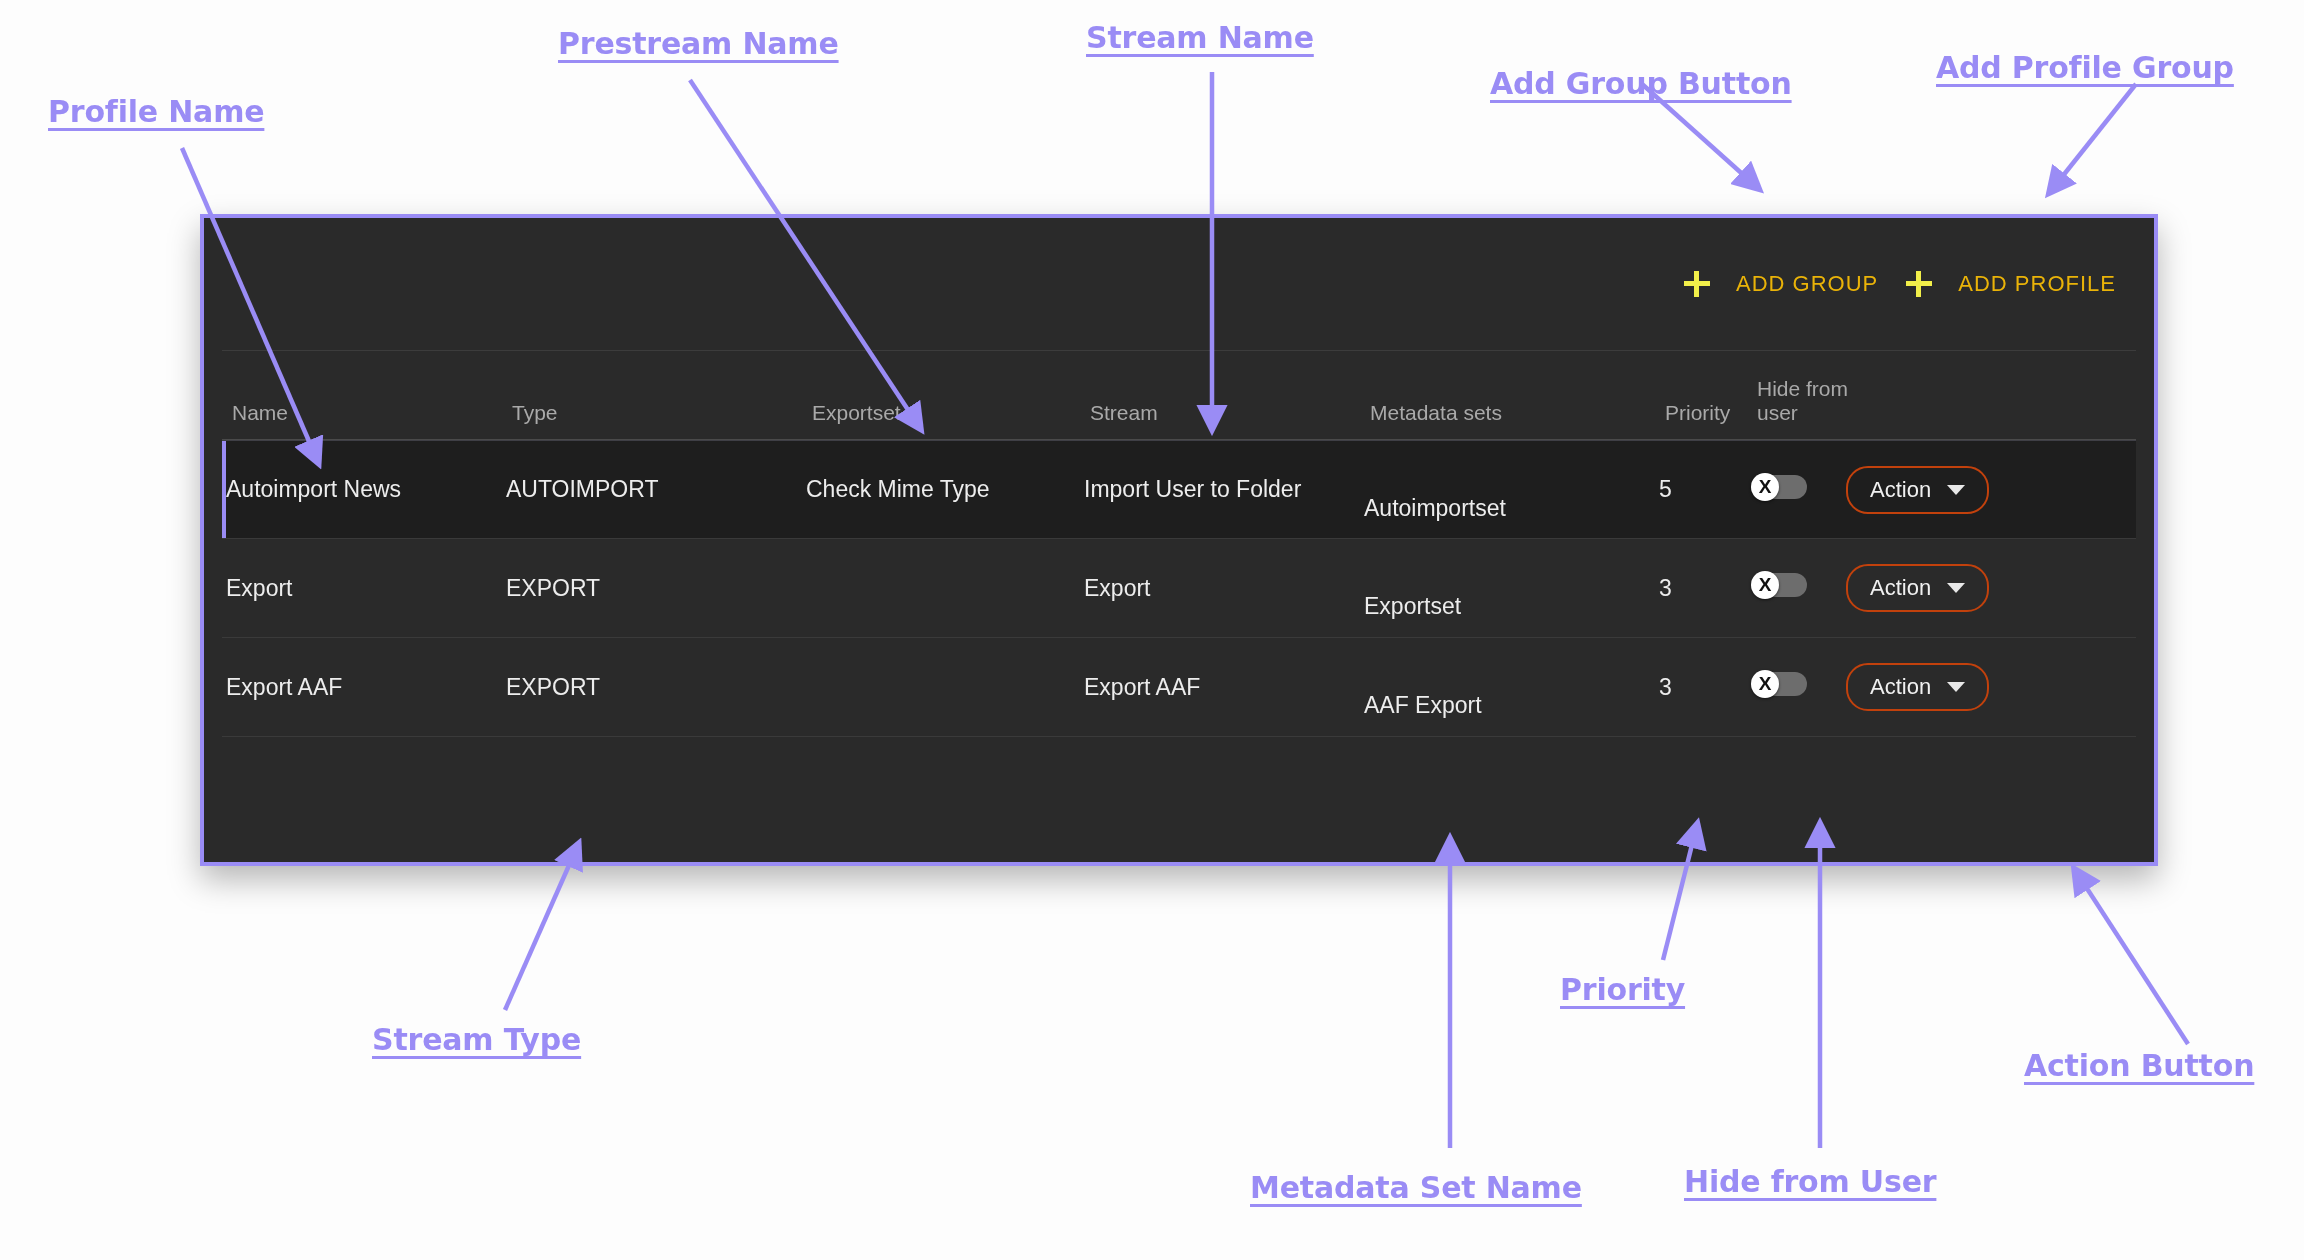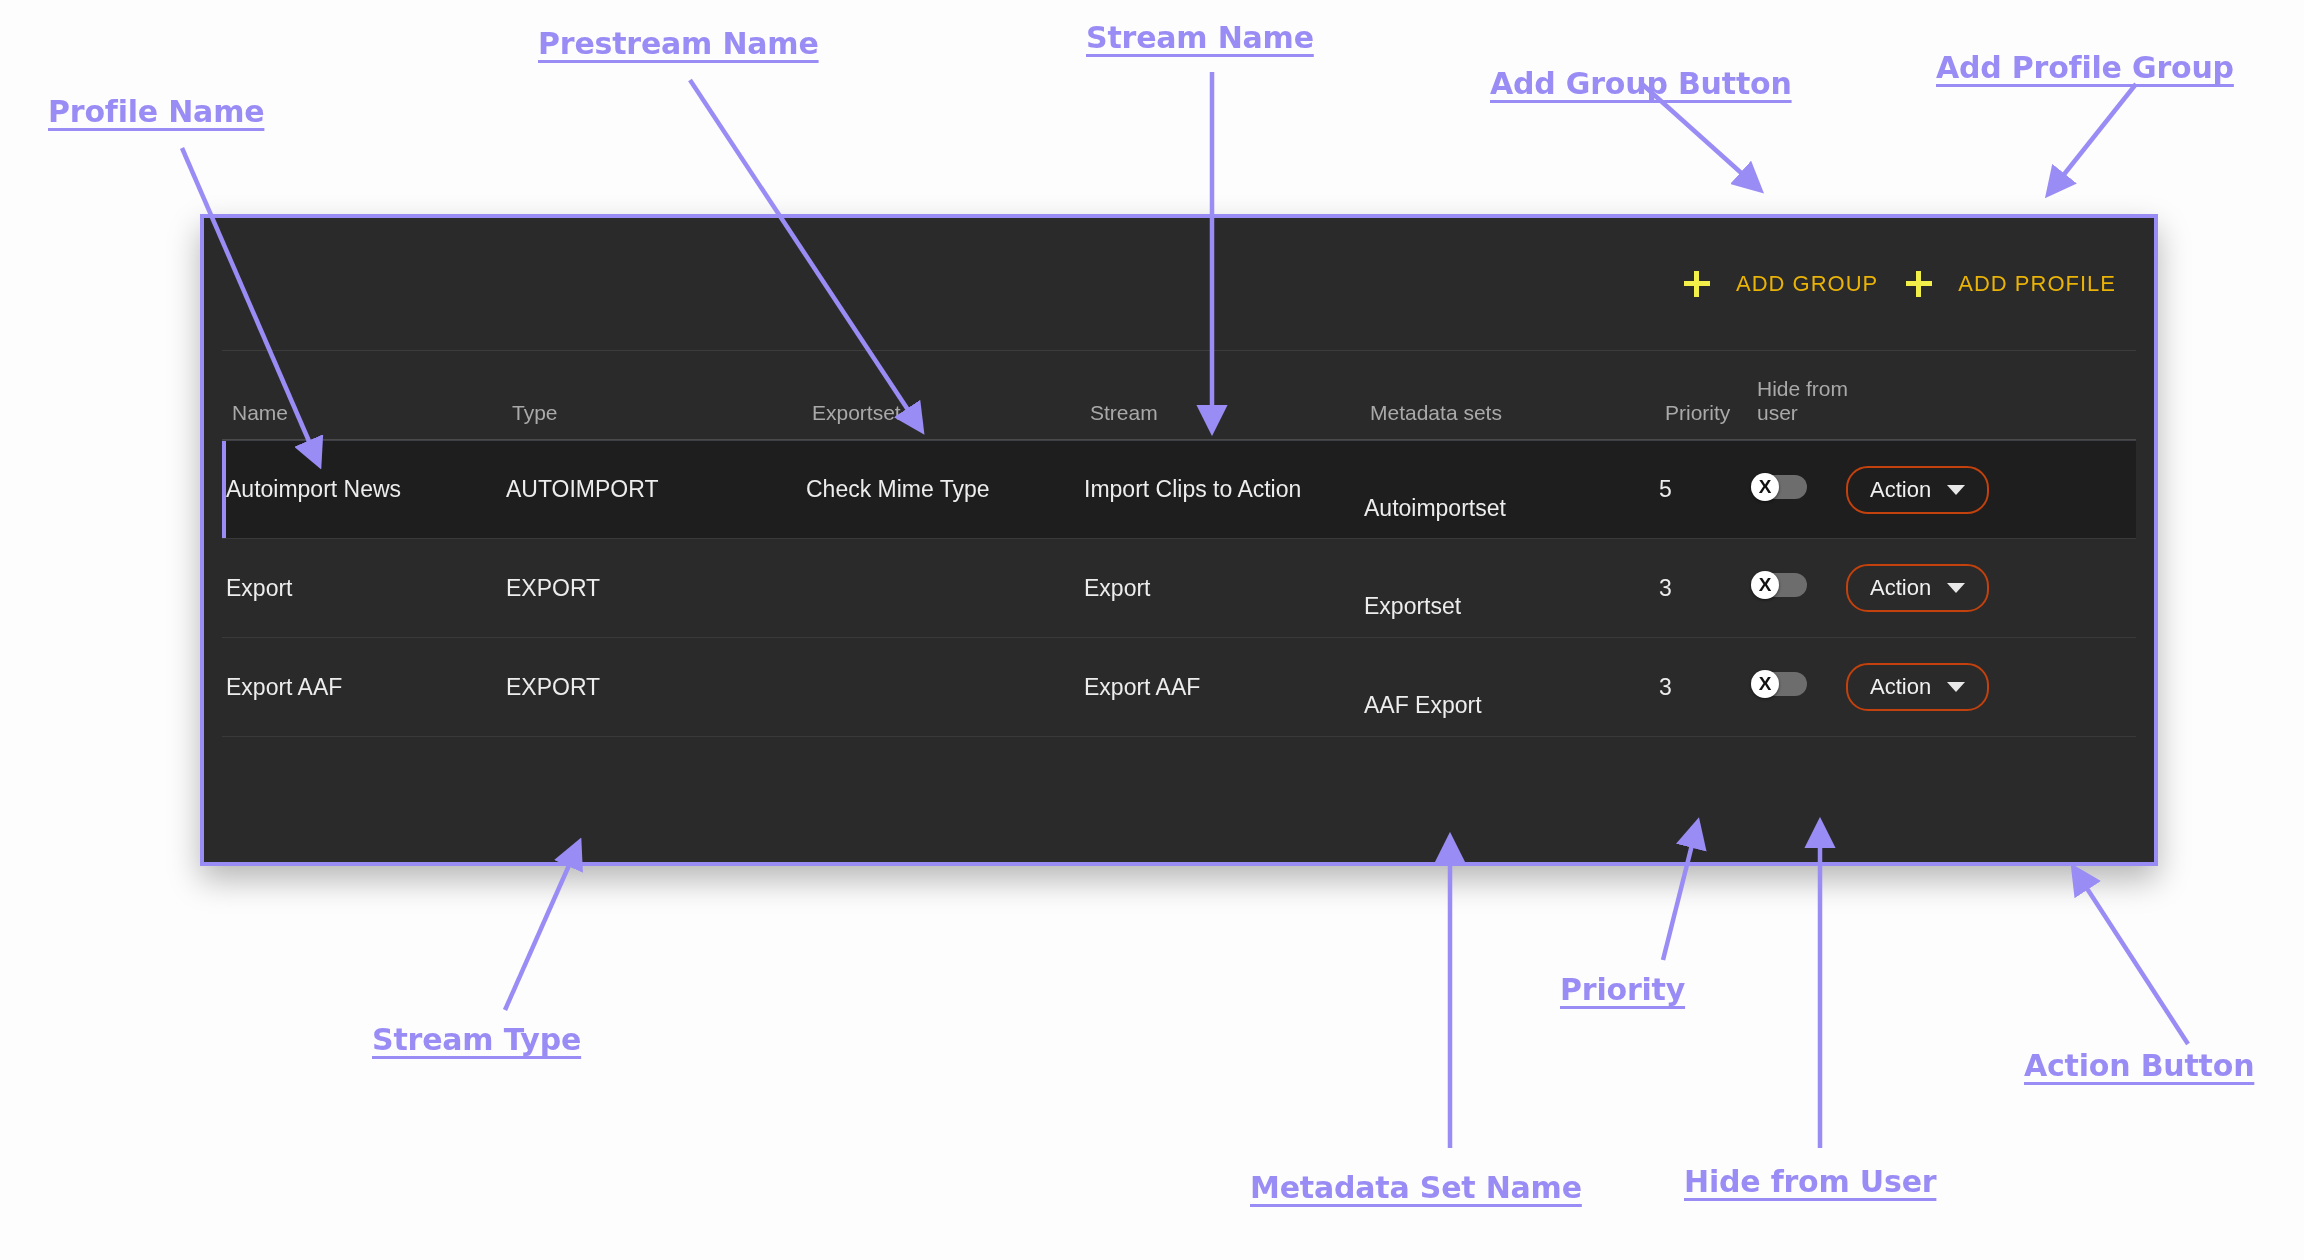--- a/index.html
+++ b/index.html
@@ -239,21 +239,21 @@
       <div class="hcell col-hide">Hide from user</div>
       <div class="hcell col-action"></div>
     </div>
 
     <div class="head-sep"></div>
 
     <div class="row data-row selected">
       <div class="cell col-name">Autoimport News</div>
       <div class="cell col-type">AUTOIMPORT</div>
       <div class="cell col-prestream">Check Mime Type</div>
-      <div class="cell col-stream">Import Clips to Action</div>
+      <div class="cell col-stream">Import User to Folder</div>
       <div class="cell col-meta">Autoimportset</div>
       <div class="cell col-priority">5</div>
       <div class="cell col-hide">
         <span class="toggle">
           <span class="track"></span>
           <span class="knob">X</span>
         </span>
       </div>
       <div class="cell col-action">
         <span class="action-btn">
@@ -322,21 +322,21 @@
     <line x1="505" y1="1010" x2="578" y2="845"></line>
     <line x1="1663" y1="960" x2="1697" y2="825"></line>
     <line x1="2188" y1="1044" x2="2075" y2="870"></line>
     <line x1="1450" y1="1148" x2="1450" y2="840"></line>
     <line x1="1820" y1="1148" x2="1820" y2="825"></line>
   </g>
 </svg>
 
 <div id="annotation-text">
   <div class="anno-label" style="left:48px;  top:94px;">Profile Name</div>
-  <div class="anno-label" style="left:538px; top:26px;">Prestream Name</div>
+  <div class="anno-label" style="left:558px; top:26px;">Prestream Name</div>
   <div class="anno-label" style="left:1086px;top:20px;">Stream Name</div>
   <div class="anno-label" style="left:1490px;top:66px;">Add Group Button</div>
   <div class="anno-label" style="left:1936px;top:50px;">Add Profile Group</div>
   <div class="anno-label" style="left:372px; top:1022px;">Stream Type</div>
   <div class="anno-label" style="left:1560px;top:972px;">Priority</div>
   <div class="anno-label" style="left:2024px;top:1048px;">Action Button</div>
   <div class="anno-label" style="left:1250px;top:1170px;">Metadata Set Name</div>
   <div class="anno-label" style="left:1684px;top:1164px;">Hide from User</div>
 </div>
 

